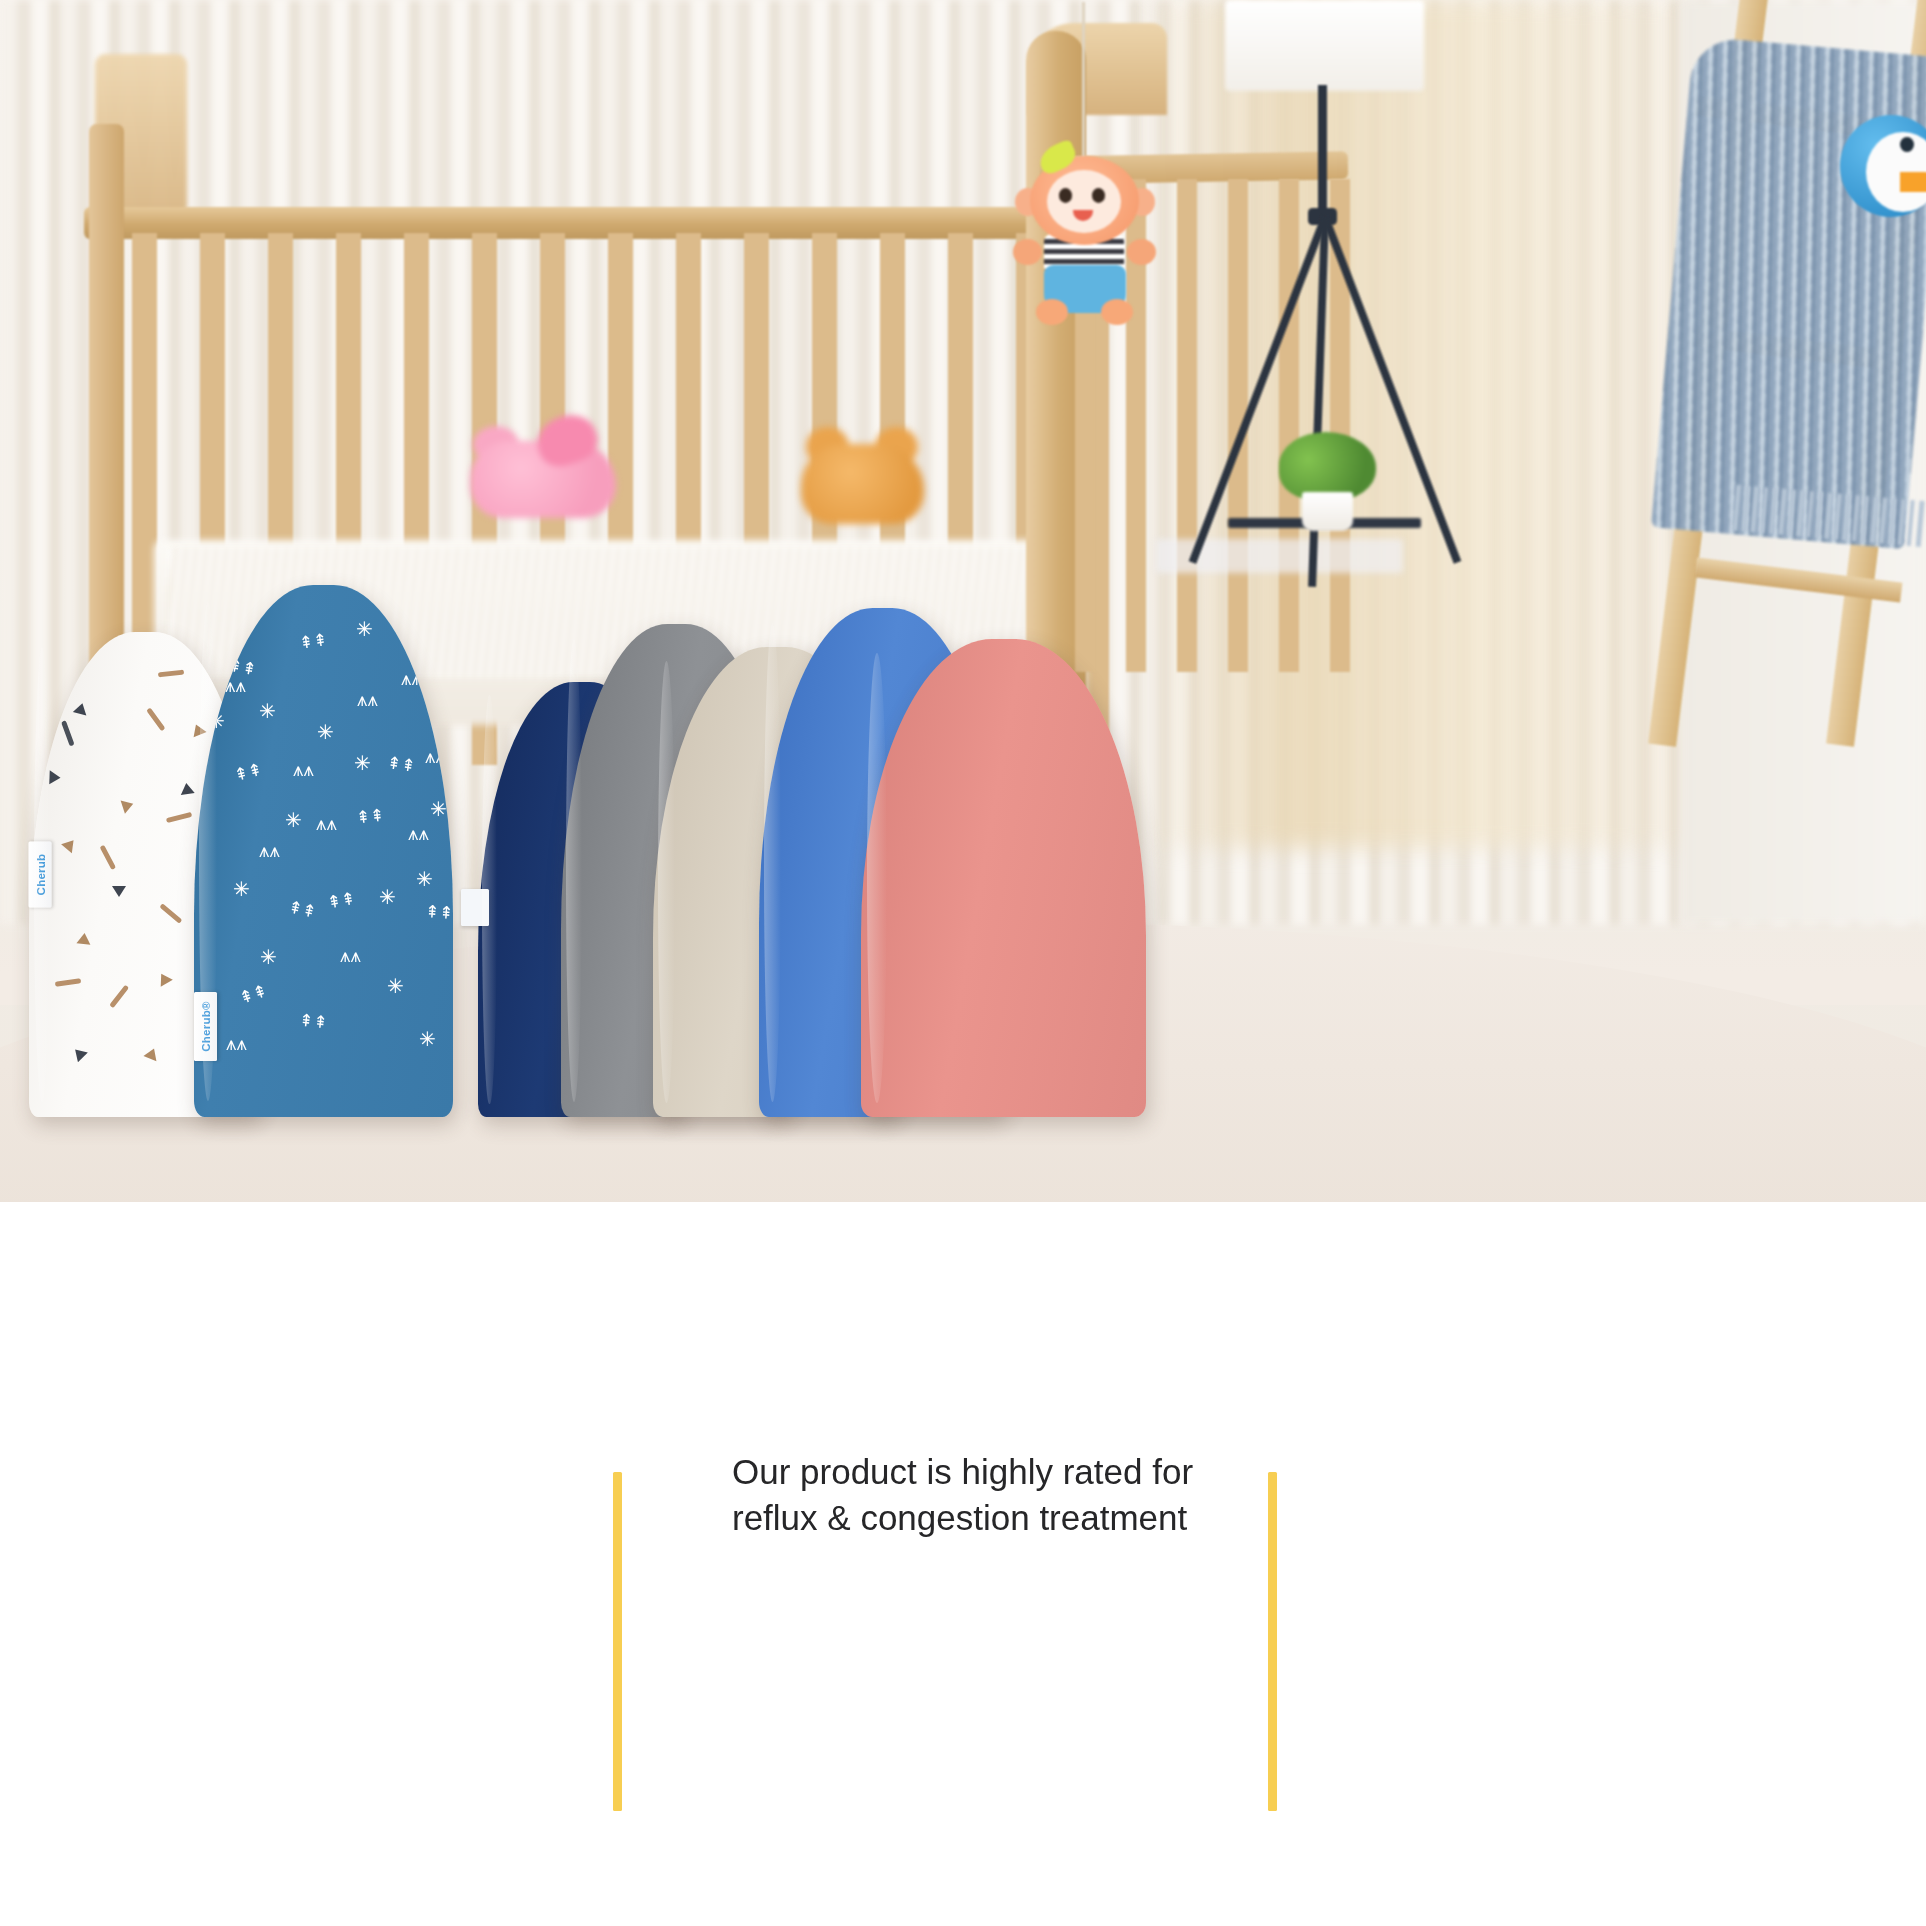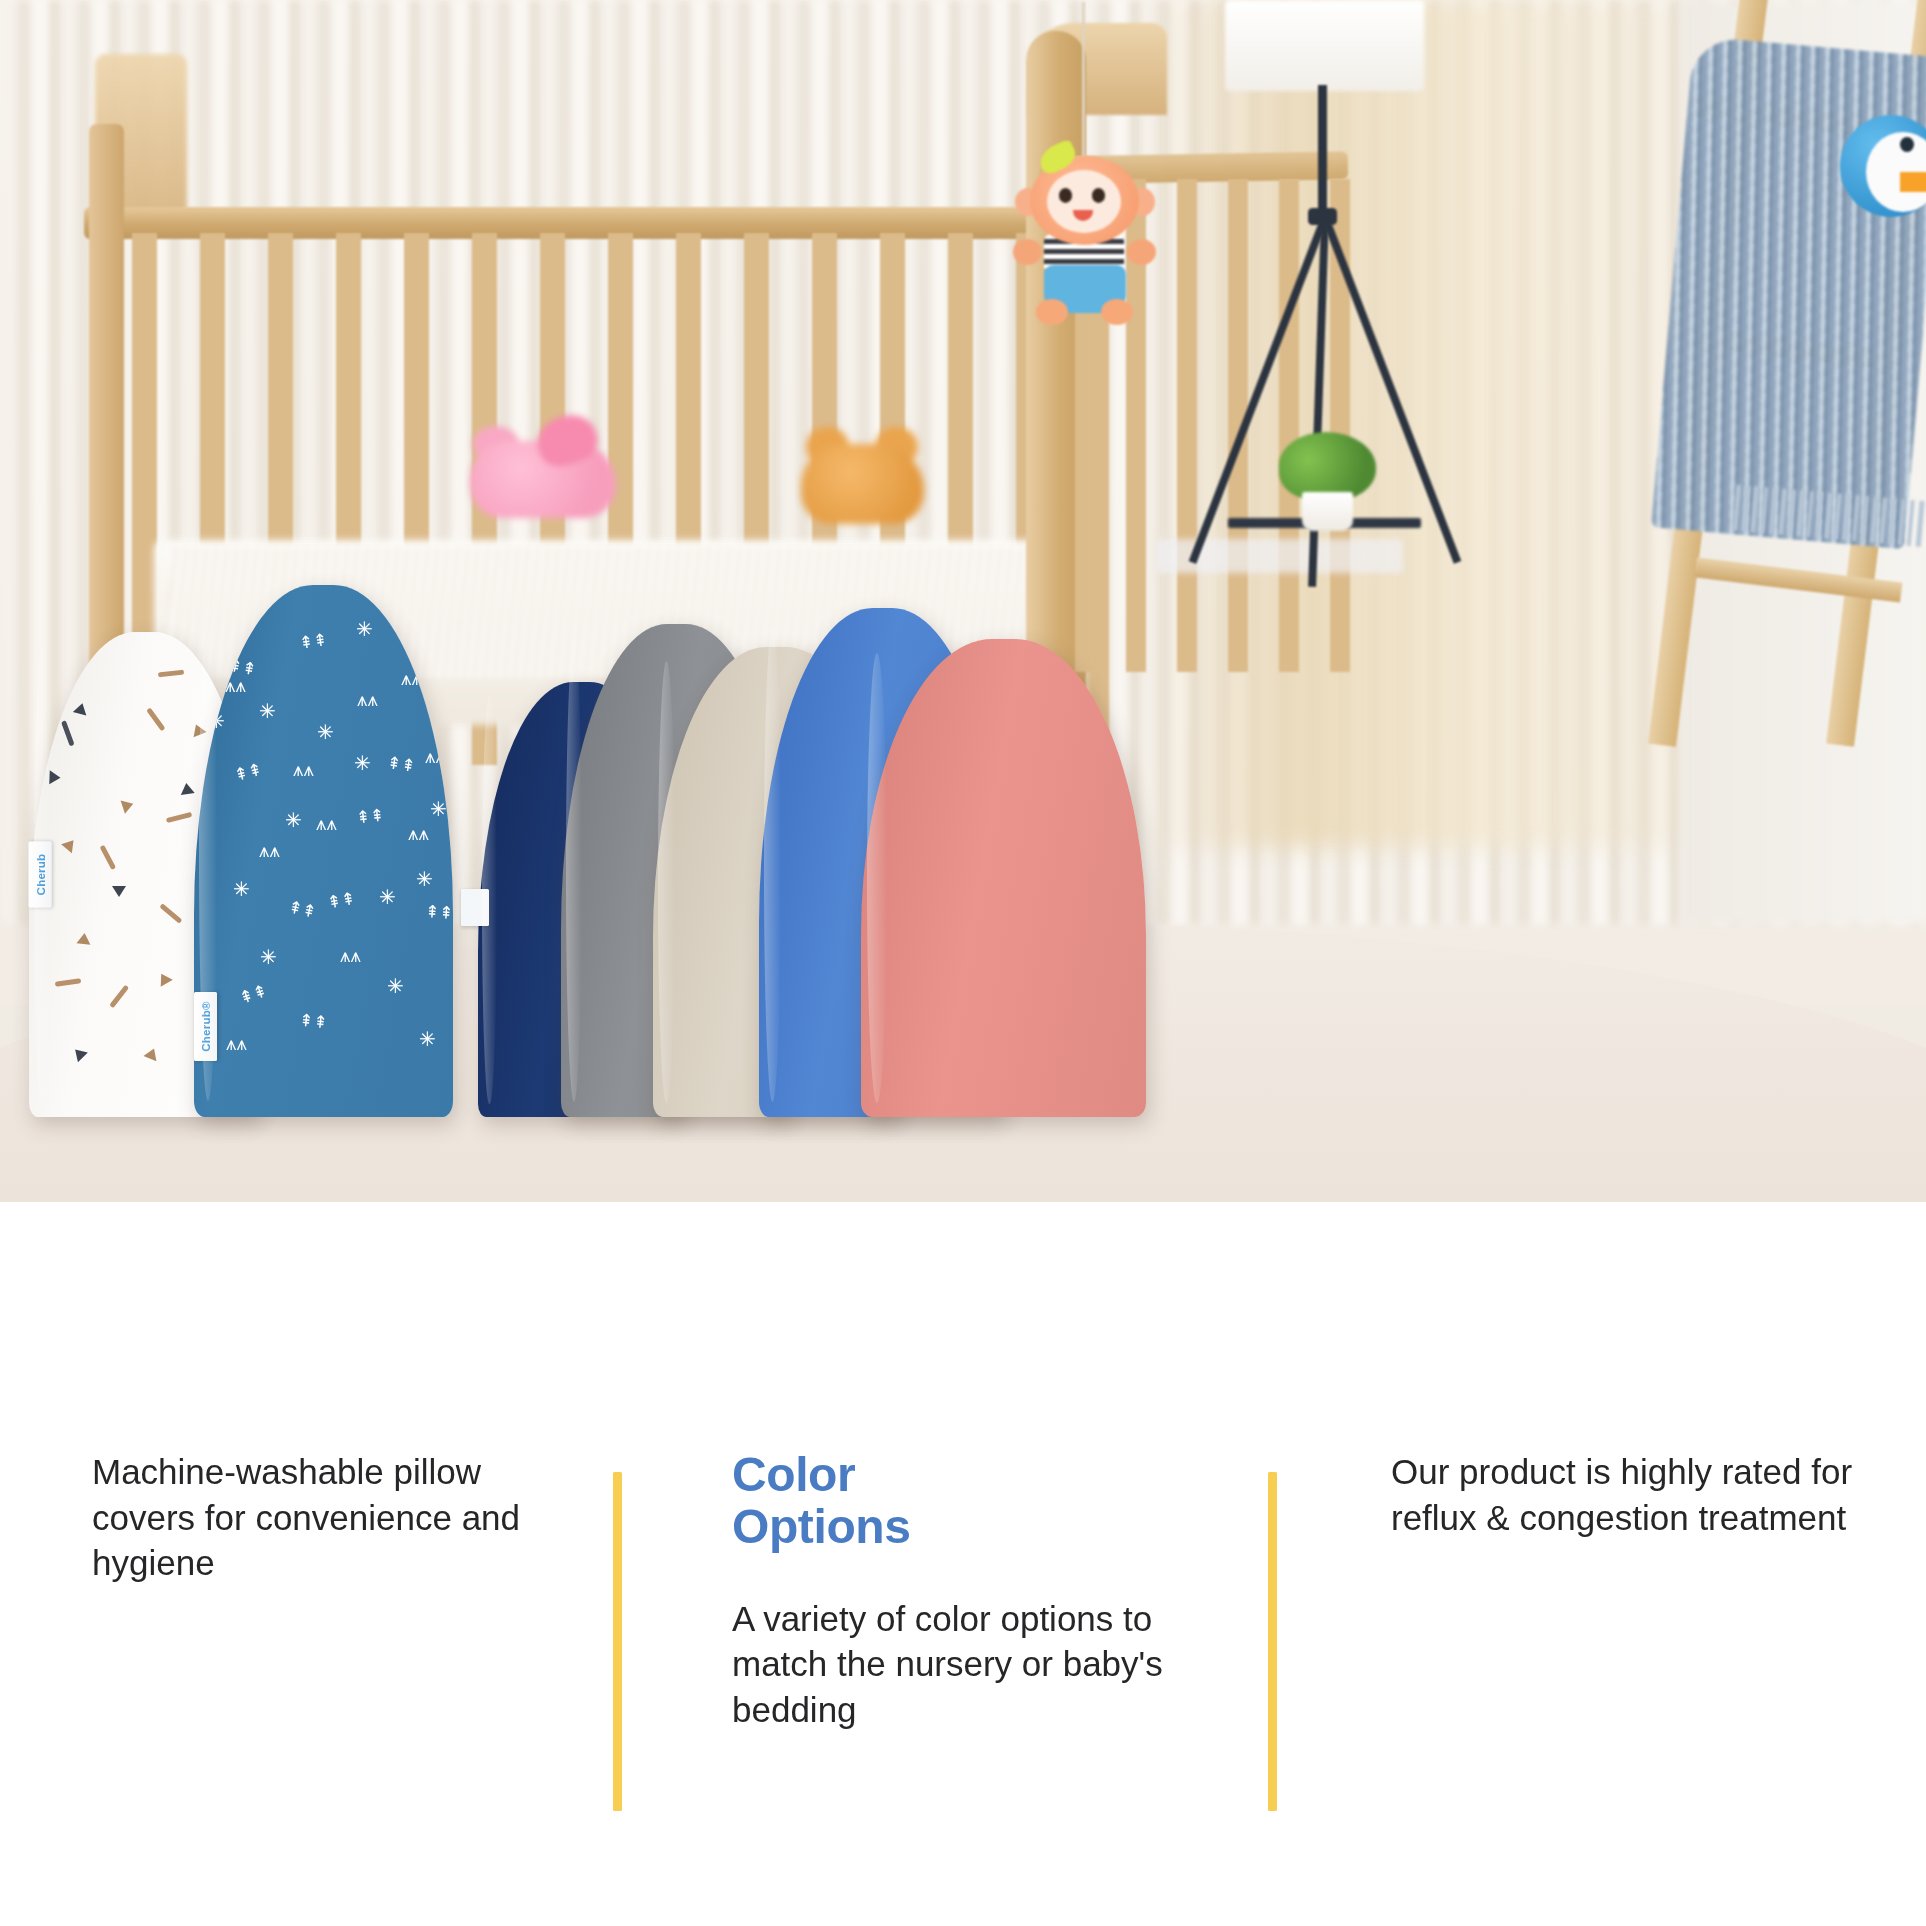--- a/index.html
+++ b/index.html
@@ -751,30 +751,24 @@
         <div class="pillow p-royal"></div>
         <div class="pillow p-pink"></div>
       </div>
 
     </div>
   </div>
 
   <div class="features">
 
     <div class="col c1">
-      <p>Machine-washable pillow covers for convenience and hygiene</p>
     </div>
 
     <div class="divider d1"></div>
 
-    <div class="col c2">
-      <h3>Color
-Options</h3>
-      <p>A variety of color options to match the nursery or baby's bedding</p>
-    </div>
 
     <div class="divider d2"></div>
 
     <div class="col c3">
       <p>Our product is highly rated for reflux &amp; congestion treatment</p>
     </div>
 
   </div>
 
 </div>

